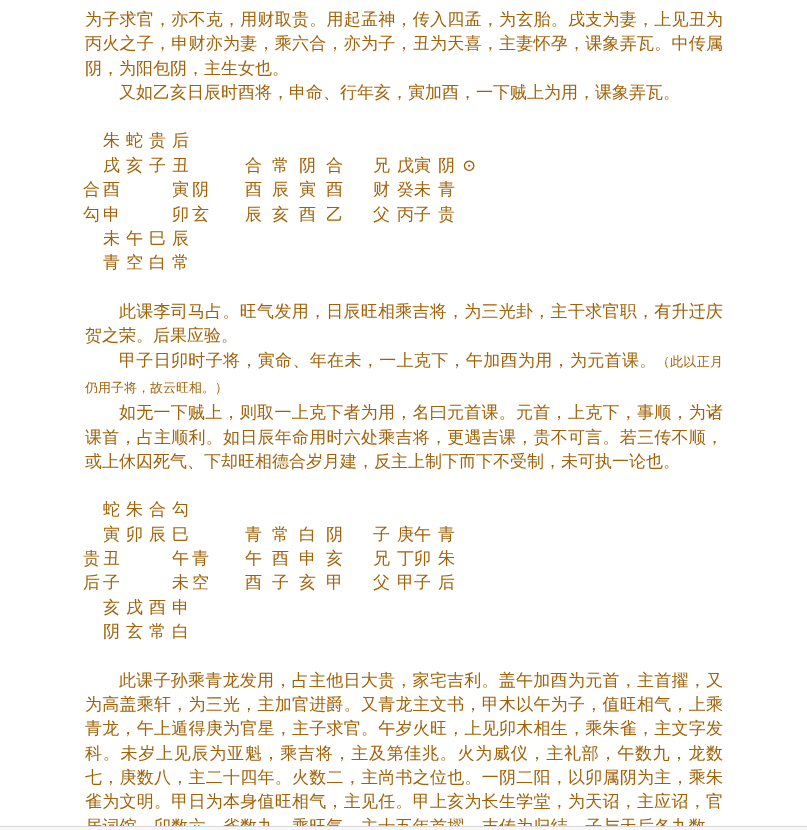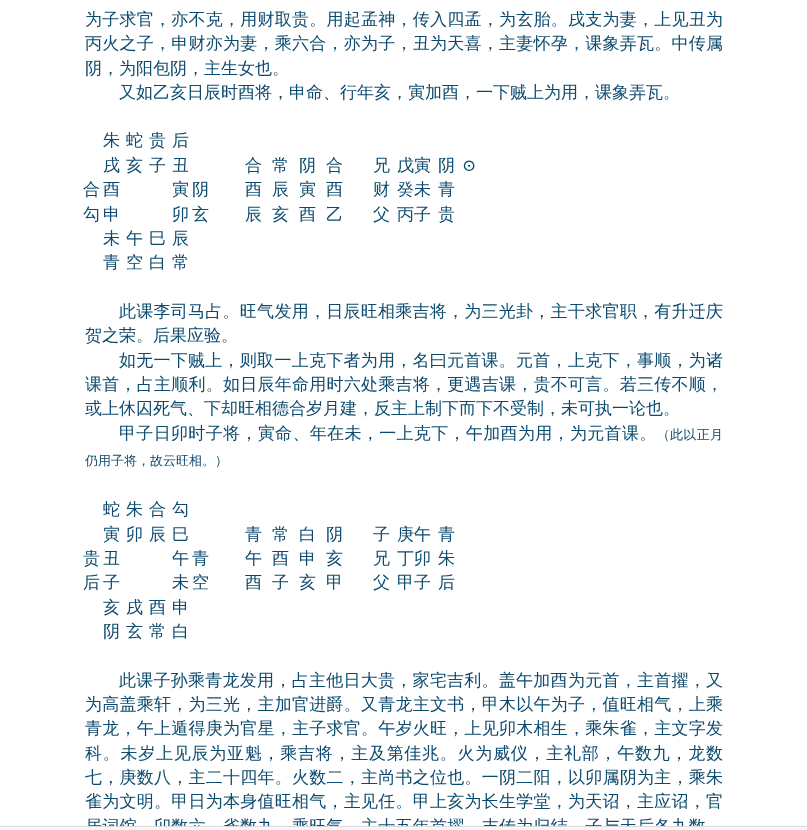--- a/index.html
+++ b/index.html
@@ -1,20 +1,20 @@
 <!DOCTYPE html>
 <html><head>
 <meta charset="utf-8">
 <style>
   html, body { margin:0; padding:0; overflow:hidden; }
   body {
     width:807px; height:830px; background:#ffffff;
     font-family:"DejaVu Serif","Liberation Serif",serif;
   }
-  .page { position:relative; width:656px; height:830px; background:#ffffff; color:#0c4a6e; }
+  .page { position:relative; width:656px; height:830px; background:#ffffff; color:#a16207; }
   .content { position:absolute; left:85px; top:7px; width:638px; }
   .para {
     margin:0; font-size:17px; line-height:24.35px;
     text-align:justify; word-break:break-all;
   }
   .indent { text-indent:2em; }
   .note { font-size:13px; }
 
   .chart { display:flex; align-items:flex-start; margin:24px 0 0 -2px; }
   .chart + .para, .chart-after { }
@@ -147,22 +147,22 @@
         </div>
         <div class="trans-row">
           <span>父</span>
           <span>丙子</span>
           <span>贵</span>
         </div>
       </div>
     </div>
 
     <p class="para indent p3">此课李司马占。旺气发用，日辰旺相乘吉将，为三光卦，主干求官职，有升迁庆贺之荣。后果应验。</p>
+    <p class="para indent"><span>甲子日卯时子将，寅命、年在未，一上克下，午加酉为用，为元首课。</span><span class="note">（此以正月仍用子将，故云旺相。）</span></p>
     <p class="para indent">如无一下贼上，则取一上克下者为用，名曰元首课。元首，上克下，事顺，为诸课首，占主顺利。如日辰年命用时六处乘吉将，更遇吉课，贵不可言。若三传不顺，或上休囚死气、下却旺相德合岁月建，反主上制下而下不受制，未可执一论也。</p>
-    <p class="para indent"><span>甲子日卯时子将，寅命、年在未，一上克下，午加酉为用，为元首课。</span><span class="note">（此以正月仍用子将，故云旺相。）</span></p>
 
     <div class="chart">
       <table class="square">
         <tbody>
             <tr>
           <td class="side"></td>
           <td>蛇</td>
           <td>朱</td>
           <td>合</td>
           <td>勾</td>

